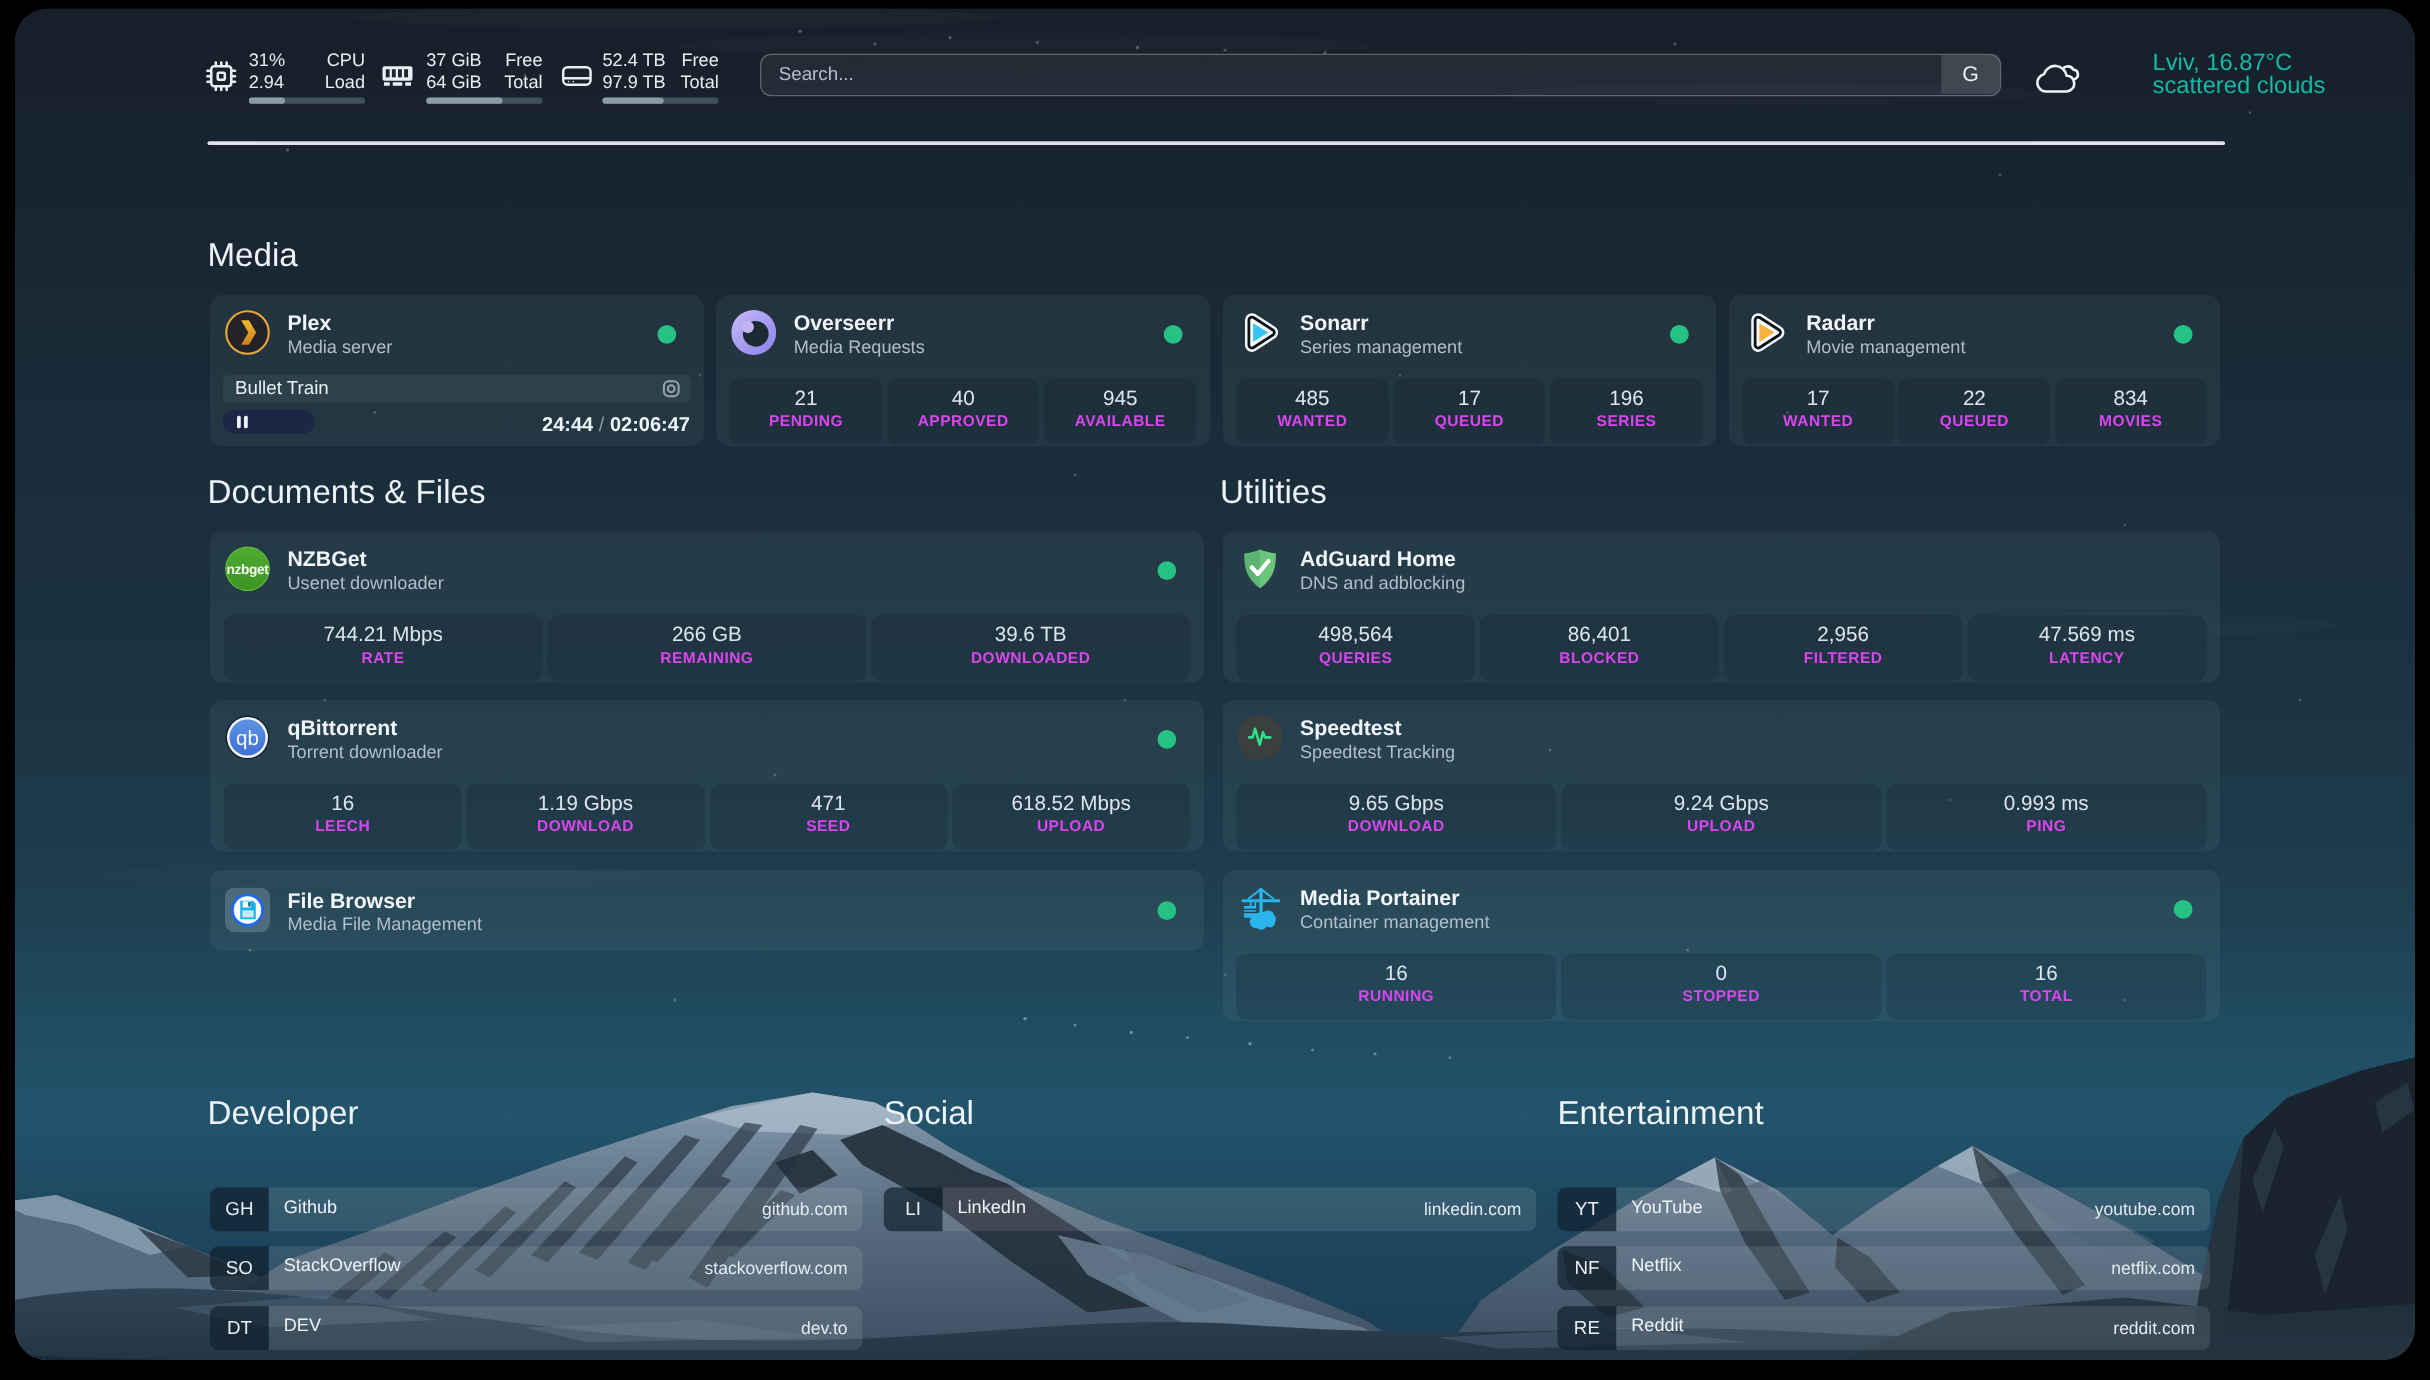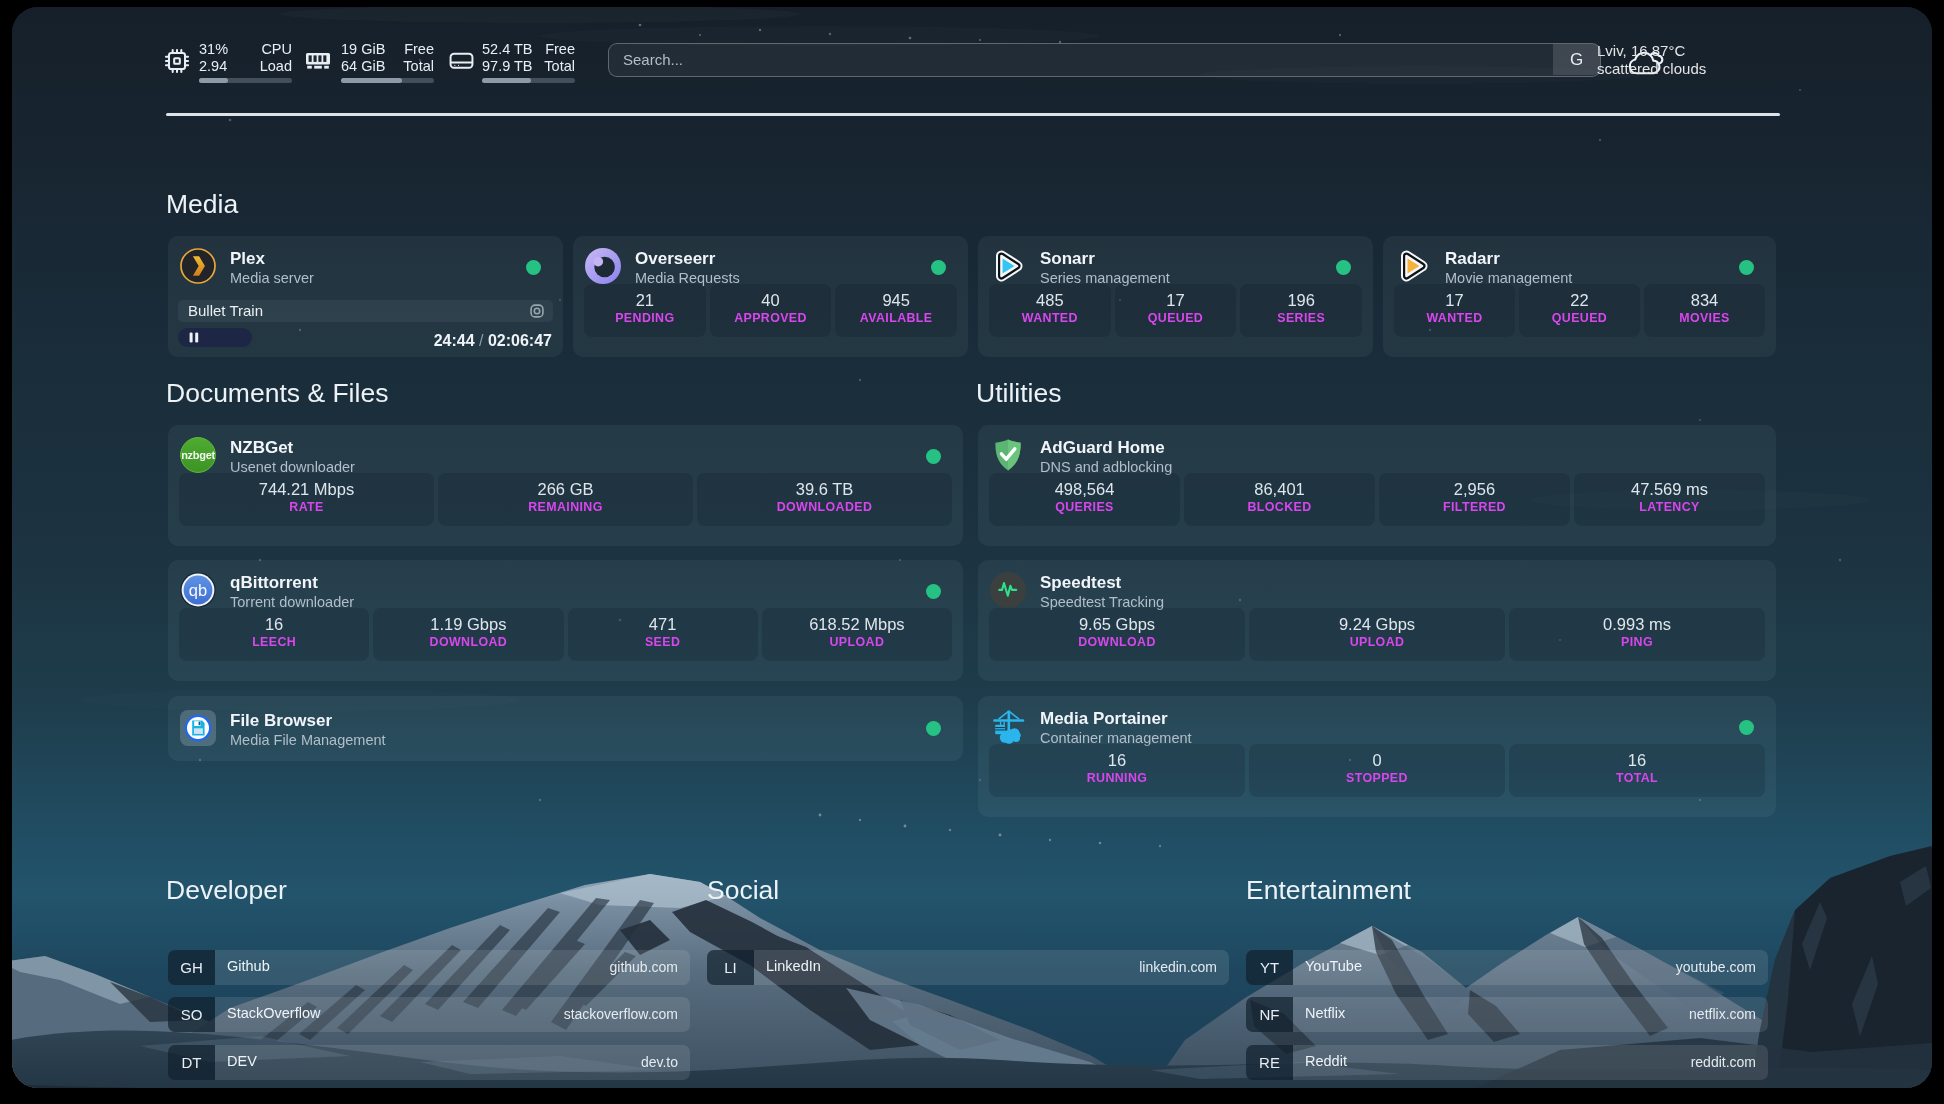--- a/index.html
+++ b/index.html
@@ -10,33 +10,33 @@
 
   
   .ticon { position:absolute; top:48px; }
   .res { position:absolute; top:41px; width:93px; color:#e9eef3; font-size:14.5px; line-height:17px; }
   .res .row { display:flex; justify-content:space-between; }
   .bar { position:absolute; left:0; top:37px; width:93px; height:4.5px; border-radius:3px; background:rgba(170,185,198,0.30); }
   .bar i { display:block; height:4.5px; border-radius:3px; background:#8d9aa7; }
   .search { position:absolute; left:608px; top:43px; width:993px; height:34px; border:1.5px solid rgba(255,255,255,0.28); border-radius:9px; background:rgba(255,255,255,0.05); box-sizing:border-box; }
   .search .ph { position:absolute; left:14px; top:7px; font-size:15px; color:#b4bfc9; }
   .search .gbtn { position:absolute; right:0; top:0; width:47px; height:31px; background:rgba(255,255,255,0.13); border-radius:0 7px 7px 0; color:#e8eef4; font-size:17px; text-align:center; line-height:31px; }
-  .weather { position:absolute; left:1597px; top:42px; color:#e5e5e5; font-size:15px; line-height:17.5px; }
+  .weather { position:absolute; left:1722px; top:42px; color:#14b8a6; font-size:19px; line-height:17.5px; }
   .hr { position:absolute; left:166px; top:113px; width:1614px; height:2.5px; background:#dde3e9; border-radius:2px; }
 
   .h2 { position:absolute; font-size:26.5px; font-weight:500; color:#edf2f6; line-height:28px; }
 
   .card { position:absolute; background:rgba(205,235,245,0.06); border-radius:10px; }
   .chead { position:absolute; left:12px; top:12px; display:flex; }
   .icon36 { width:36px; height:36px; }
   .ct { margin-left:14px; }
   .t1 { font-size:17px; font-weight:600; color:#f1f5f9; line-height:19px; margin-top:1px; }
   .t2 { font-size:14.5px; color:#b2bec9; line-height:18px; margin-top:1px; }
   .dot { position:absolute; right:22px; top:24px; width:15px; height:15px; border-radius:50%; background:#26c284; }
-  .stats { position:absolute; left:11px; right:11px; bottom:20px; height:53px; display:flex; gap:4px; }
+  .stats { position:absolute; left:11px; right:11px; bottom:1px; height:53px; display:flex; gap:4px; }
   .sb { flex:1; background:rgba(8,18,28,0.17); border-radius:8px; text-align:center; }
   .sv { font-size:16.5px; color:#dee6ed; margin-top:6px; line-height:20px; }
   .sl { font-size:12.4px; font-weight:700; color:#d946ef; letter-spacing:0.4px; line-height:15px; margin-top:1px; }
 
   
   .btrow { position:absolute; left:10px; right:10px; top:64px; height:22px; background:rgba(255,255,255,0.05); border-radius:5px; }
   .btrow .nm { position:absolute; left:10px; top:2px; font-size:15px; color:#e9eff4; }
   .ppill { position:absolute; left:10px; top:92px; width:74px; height:19px; border-radius:9.5px; background:#1d2745; }
   .ptime { position:absolute; right:11px; top:95px; font-size:16px; line-height:19px; font-weight:600; color:#eef3f7; }
 
@@ -214,21 +214,21 @@
     <rect x="18.3" y="4.4" width="3.1" height="6.5"></rect>
   </g>
   <g fill="#e9eef3">
     <rect x="2.2" y="14.8" width="4.6" height="2.8"></rect>
     <rect x="9.2" y="14.8" width="7.6" height="2.8"></rect>
     <rect x="19.2" y="14.8" width="4.6" height="2.8"></rect>
   </g>
 </svg>
 <div class="res" style="left:341px">
   <div class="row">
-          <span>19 GiB</span>
+          <span>37 GiB</span>
           <span>Free</span>
         </div>
   <div class="row">
           <span>64 GiB</span>
           <span>Total</span>
         </div>
   <div class="bar">
           <i style="width:66%"></i>
         </div>
 </div>

